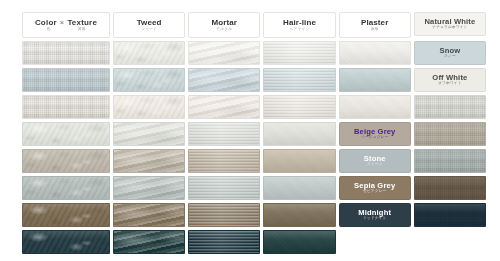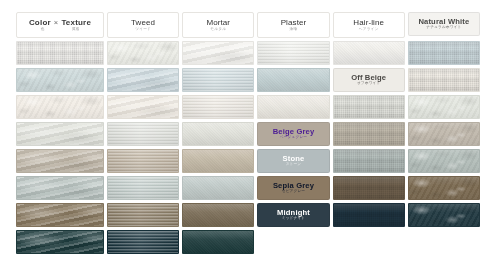--- a/index.html
+++ b/index.html
@@ -15,21 +15,21 @@
     background: #ffffff;
     font-family: "Liberation Sans", "DejaVu Sans", sans-serif;
     -webkit-font-smoothing: antialiased;
   }
 
   #board {
     position: relative;
     width: 500px;
     height: 211px;
     background: #ffffff;
-    padding: 12px 14px 14px 16px;
+    padding: 12px 14px 14px 22px;
   }
 
   
   #matrix {
     display: grid;
     grid-template-columns: 88px repeat(5, 1fr);
     grid-auto-rows: auto;
     column-gap: 3px;
     row-gap: 3px;
     width: 464px;
@@ -81,21 +81,21 @@
     border-radius: 2px;
     height: 26px;
     display: flex;
     flex-direction: column;
     align-items: center;
     justify-content: center;
     gap: 1px;
   }
   .colhead-en {
     font-size: 8px;
-    font-weight: normal;
+    font-weight: bold;
     color: #333333;
     line-height: 1;
     letter-spacing: 0.1px;
     white-space: nowrap;
   }
   .colhead-ja {
     font-size: 3.7px;
     color: #a0a0a0;
     line-height: 1;
     letter-spacing: 0.2px;
@@ -239,26 +239,26 @@
 
   <div class="colhead">
         <span class="colhead-en">Tweed</span>
         <span class="colhead-ja">ツイード</span>
       </div>
       <div class="colhead">
         <span class="colhead-en">Mortar</span>
         <span class="colhead-ja">モルタル</span>
       </div>
       <div class="colhead">
+        <span class="colhead-en">Hair-line</span>
+        <span class="colhead-ja">ヘアライン</span>
+      </div>
+      <div class="colhead">
         <span class="colhead-en">Plaster</span>
         <span class="colhead-ja">漆喰</span>
-      </div>
-      <div class="colhead">
-        <span class="colhead-en">Hair-line</span>
-        <span class="colhead-ja">ヘアライン</span>
       </div>
       <div class="rowhead" style="background: rgb(244, 243, 240); color: rgb(74, 74, 72);">
         <span class="rowhead-en">Natural White</span>
         <span class="rowhead-ja">ナチュラルホワイト</span>
       </div>
       <div class="swatch" style="background: rgb(242, 241, 238);">
         <span class="tex tex-tweed"></span>
         <span class="sheen"></span>
       </div>
       <div class="swatch" style="background: rgb(238, 239, 233);">
@@ -270,20 +270,24 @@
         <span class="sheen"></span>
       </div>
       <div class="swatch" style="background: rgb(241, 242, 238);">
         <span class="tex tex-hairline"></span>
         <span class="sheen"></span>
       </div>
       <div class="swatch" style="background: rgb(243, 242, 238);">
         <span class="tex tex-matte"></span>
         <span class="sheen"></span>
       </div>
+      <div class="rowhead" style="background: rgb(204, 215, 220); color: rgb(63, 74, 80);">
+        <span class="rowhead-en">Snow</span>
+        <span class="rowhead-ja">スノー</span>
+      </div>
       <div class="swatch" style="background: rgb(204, 217, 221);">
         <span class="tex tex-tweed"></span>
         <span class="sheen"></span>
       </div>
       <div class="swatch" style="background: rgb(206, 218, 219);">
         <span class="tex tex-mortar"></span>
         <span class="sheen"></span>
       </div>
       <div class="swatch" style="background: rgb(204, 217, 222);">
         <span class="tex tex-plaster"></span>
@@ -291,21 +295,21 @@
       </div>
       <div class="swatch" style="background: rgb(211, 223, 226);">
         <span class="tex tex-hairline"></span>
         <span class="sheen"></span>
       </div>
       <div class="swatch" style="background: rgb(195, 210, 212);">
         <span class="tex tex-matte"></span>
         <span class="sheen"></span>
       </div>
       <div class="rowhead" style="background: rgb(238, 236, 231); color: rgb(74, 72, 69);">
-        <span class="rowhead-en">Off Beige</span>
+        <span class="rowhead-en">Off White</span>
         <span class="rowhead-ja">オフホワイト</span>
       </div>
       <div class="swatch" style="background: rgb(240, 236, 229);">
         <span class="tex tex-tweed"></span>
         <span class="sheen"></span>
       </div>
       <div class="swatch" style="background: rgb(242, 237, 230);">
         <span class="tex tex-mortar"></span>
         <span class="sheen"></span>
       </div>
@@ -382,21 +386,21 @@
         <span class="sheen"></span>
       </div>
       <div class="swatch" style="background: rgb(197, 208, 205);">
         <span class="tex tex-hairline"></span>
         <span class="sheen"></span>
       </div>
       <div class="swatch" style="background: rgb(195, 205, 203);">
         <span class="tex tex-matte"></span>
         <span class="sheen"></span>
       </div>
-      <div class="rowhead" style="background: rgb(140, 122, 99); color: #0f172a;">
+      <div class="rowhead" style="background: rgb(140, 122, 99); color: #ffffff;">
         <span class="rowhead-en">Sepia Grey</span>
         <span class="rowhead-ja">セピアグレー</span>
       </div>
       <div class="swatch" style="background: rgb(110, 95, 76);">
         <span class="tex tex-tweed"></span>
         <span class="sheen"></span>
       </div>
       <div class="swatch" style="background: rgb(123, 106, 81);">
         <span class="tex tex-mortar"></span>
         <span class="sheen"></span>

